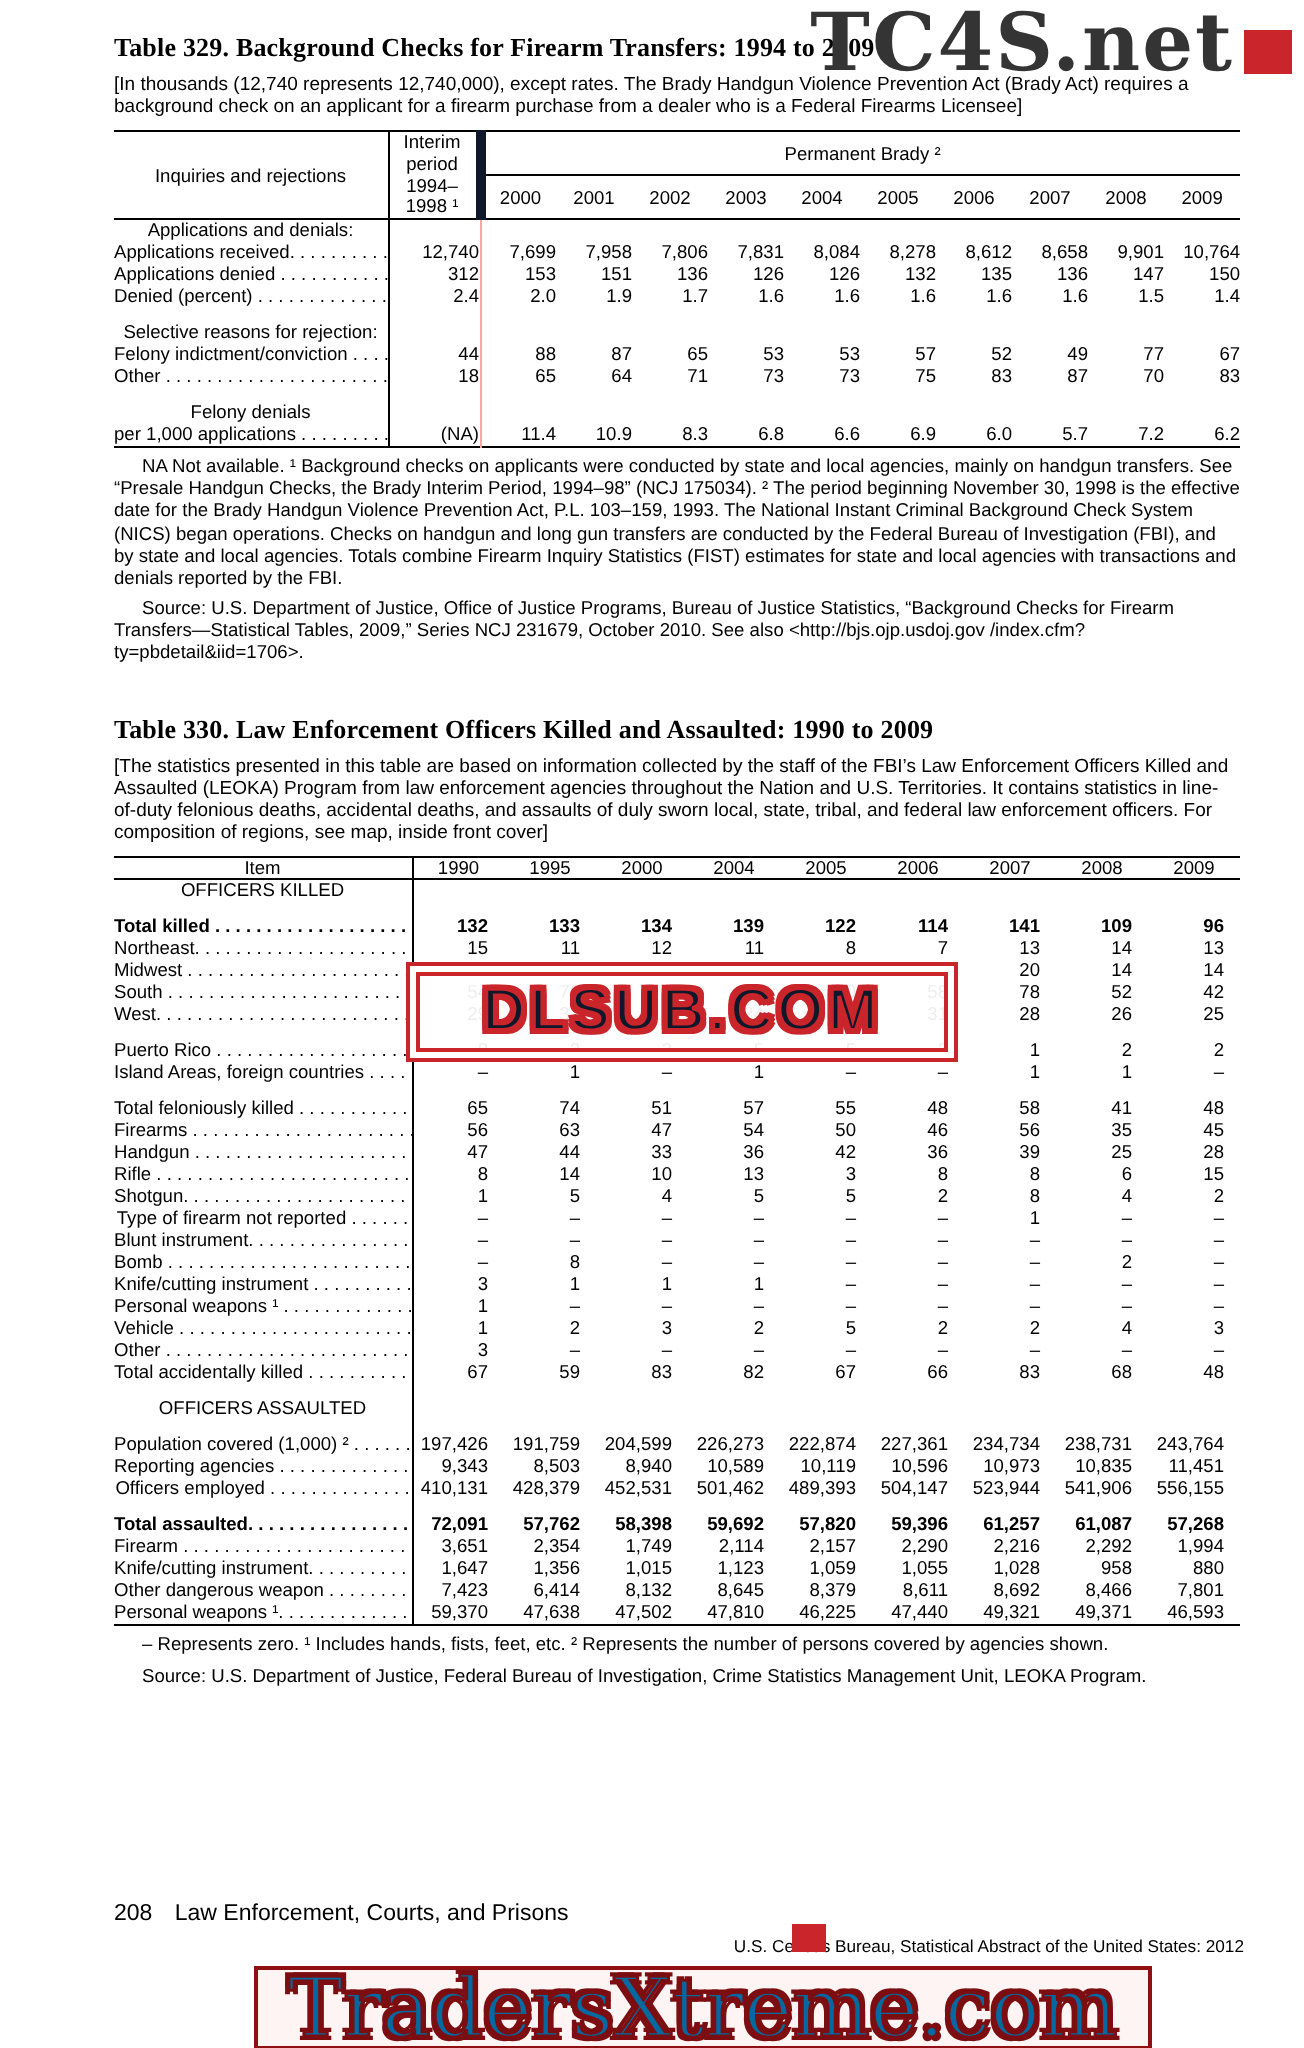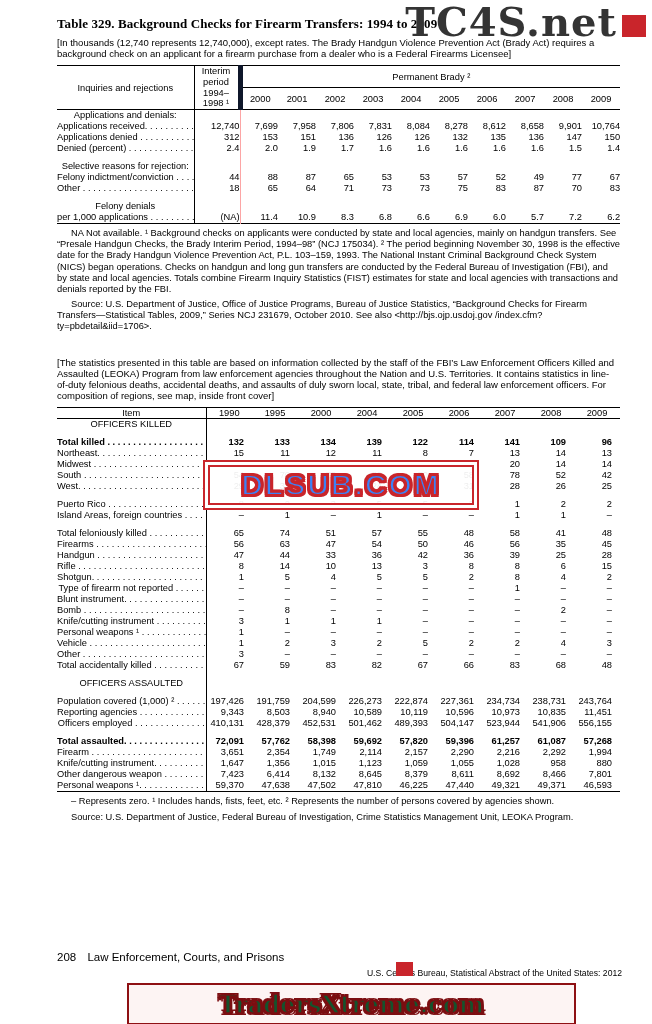--- a/index.html
+++ b/index.html
@@ -57,34 +57,34 @@
   .wm-top-box{width:24px;height:22px;background:#c9252b;margin-left:5px;margin-top:8px;}
 
   .wm-mid{
     position:absolute;left:146px;top:53px;width:272px;height:46px;z-index:6;
     background:rgba(255,255,255,0.93);
     border:2px solid #c9252b;
     box-shadow:inset 0 0 0 3px #ffffff,inset 0 0 0 5px #c9252b;
     display:flex;align-items:center;justify-content:center;
   }
   .wm-mid-text{
-    font-weight:bold;font-size:30px;letter-spacing:2px;color:#3b82f6;
+    font-weight:bold;font-size:30px;letter-spacing:2px;color:#0f172a;
     -webkit-text-stroke:2px #c9252b;
     text-shadow:-2px -2px 0 #c9252b,2px -2px 0 #c9252b,-2px 2px 0 #c9252b,2px 2px 0 #c9252b,
                 -2px 0 0 #c9252b,2px 0 0 #c9252b,0 -2px 0 #c9252b,0 2px 0 #c9252b;
   }
 
   .wm-bottom{
     position:absolute;left:127px;top:983px;width:445px;height:38px;z-index:6;
     background:#fdf4f3;border:2px solid #8e1013;
     display:flex;align-items:center;justify-content:center;overflow:hidden;
   }
   .wm-bottom-text{
-    font-family:"DejaVu Serif",serif;font-weight:bold;font-size:24px;line-height:35px;
-    color:#14532d;
+    font-family:"DejaVu Serif",serif;font-weight:normal;font-size:41px;line-height:35px;
+    color:#0369a1;
     -webkit-text-stroke:1.5px #7c0e11;
     text-shadow:-2px -2px 0 #7c0e11,2px -2px 0 #7c0e11,-2px 2px 0 #7c0e11,2px 2px 0 #7c0e11;
   }
   .wm-dot{position:absolute;left:396px;top:962px;width:17px;height:14px;background:#c9252b;z-index:7;}
 
   .page-footer{position:absolute;left:57px;top:951px;font-size:11.5px;z-index:1;}
   .page-footer .pg{margin-right:8px;}
   .census{position:absolute;right:30px;top:968px;font-size:8.6px;z-index:1;}
 </style>
 </head>
@@ -291,20 +291,21 @@
               <td class="val">6.2</td>
             </tr>
           </tbody>
       </table>
     </div>
     <p class="fn">NA Not available. ¹ Background checks on applicants were conducted by state and local agencies, mainly on handgun transfers. See “Presale Handgun Checks, the Brady Interim Period, 1994–98” (NCJ 175034). ² The period beginning November 30, 1998 is the effective date for the Brady Handgun Violence Prevention Act, P.L. 103–159, 1993. The National Instant Criminal Background Check System (NICS) began operations. Checks on handgun and long gun transfers are conducted by the Federal Bureau of Investigation (FBI), and by state and local agencies. Totals combine Firearm Inquiry Statistics (FIST) estimates for state and local agencies with transactions and denials reported by the FBI.</p>
     <p class="fn">Source: U.S. Department of Justice, Office of Justice Programs, Bureau of Justice Statistics, “Background Checks for Firearm Transfers—Statistical Tables, 2009,” Series NCJ 231679, October 2010. See also &lt;http://bjs.ojp.usdoj.gov /index.cfm?ty=pbdetail&amp;iid=1706&gt;.</p>
   </section>
 
   <section class="t330-sec">
+    <h2 class="tbl-title">Table 330. Law Enforcement Officers Killed and Assaulted: 1990 to 2009</h2>
     <p class="tbl-note">[The statistics presented in this table are based on information collected by the staff of the FBI’s Law Enforcement Officers Killed and Assaulted (LEOKA) Program from law enforcement agencies throughout the Nation and U.S. Territories.  It contains statistics in line-of-duty felonious deaths, accidental deaths, and assaults of duly sworn local, state, tribal, and federal law enforcement officers.  For composition of regions, see map, inside front cover]</p>
     <div class="tbl-wrap">
       <table class="data t330">
         <colgroup>
           <col style="width:149px">
           <col style="width:46px">
             <col style="width:46px">
             <col style="width:46px">
             <col style="width:46px">
             <col style="width:46px">

